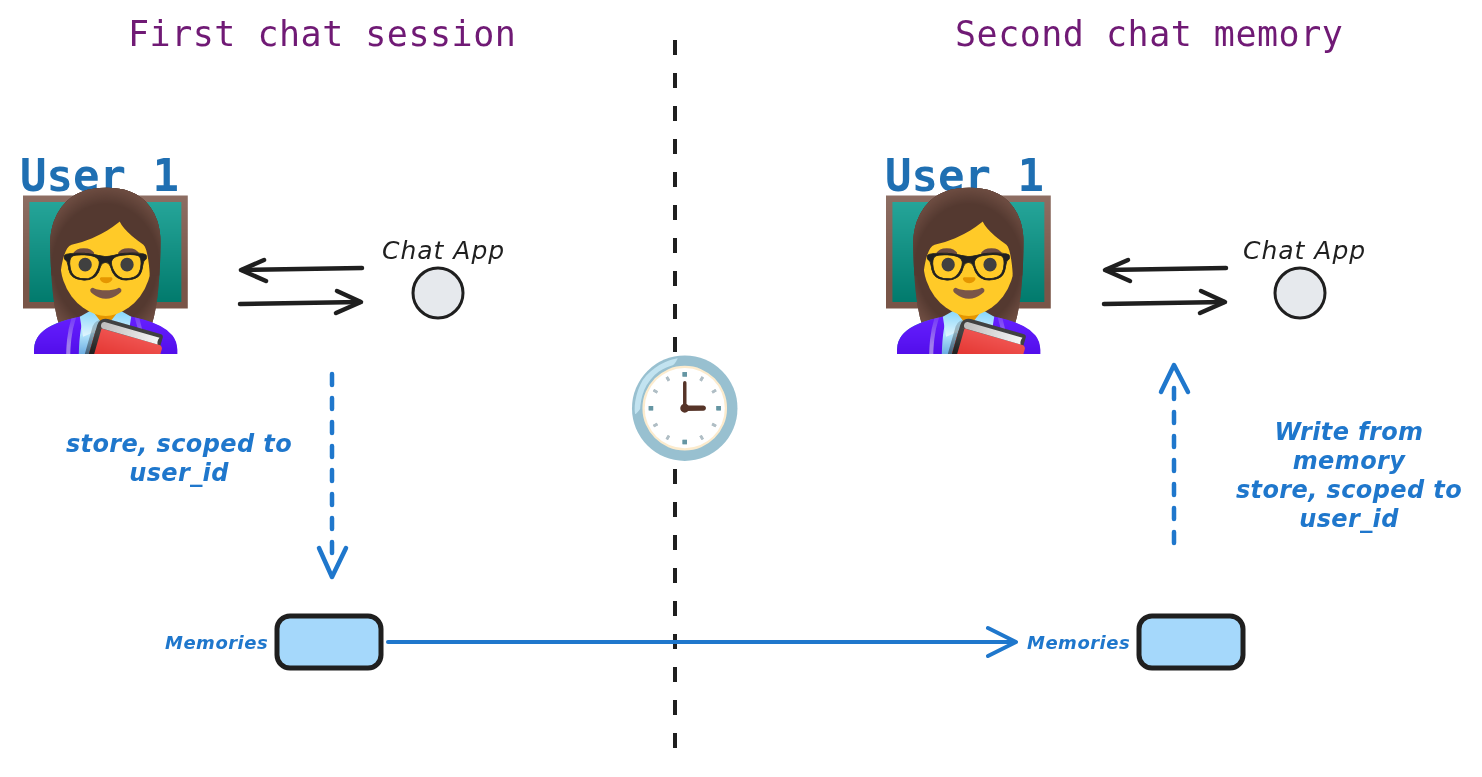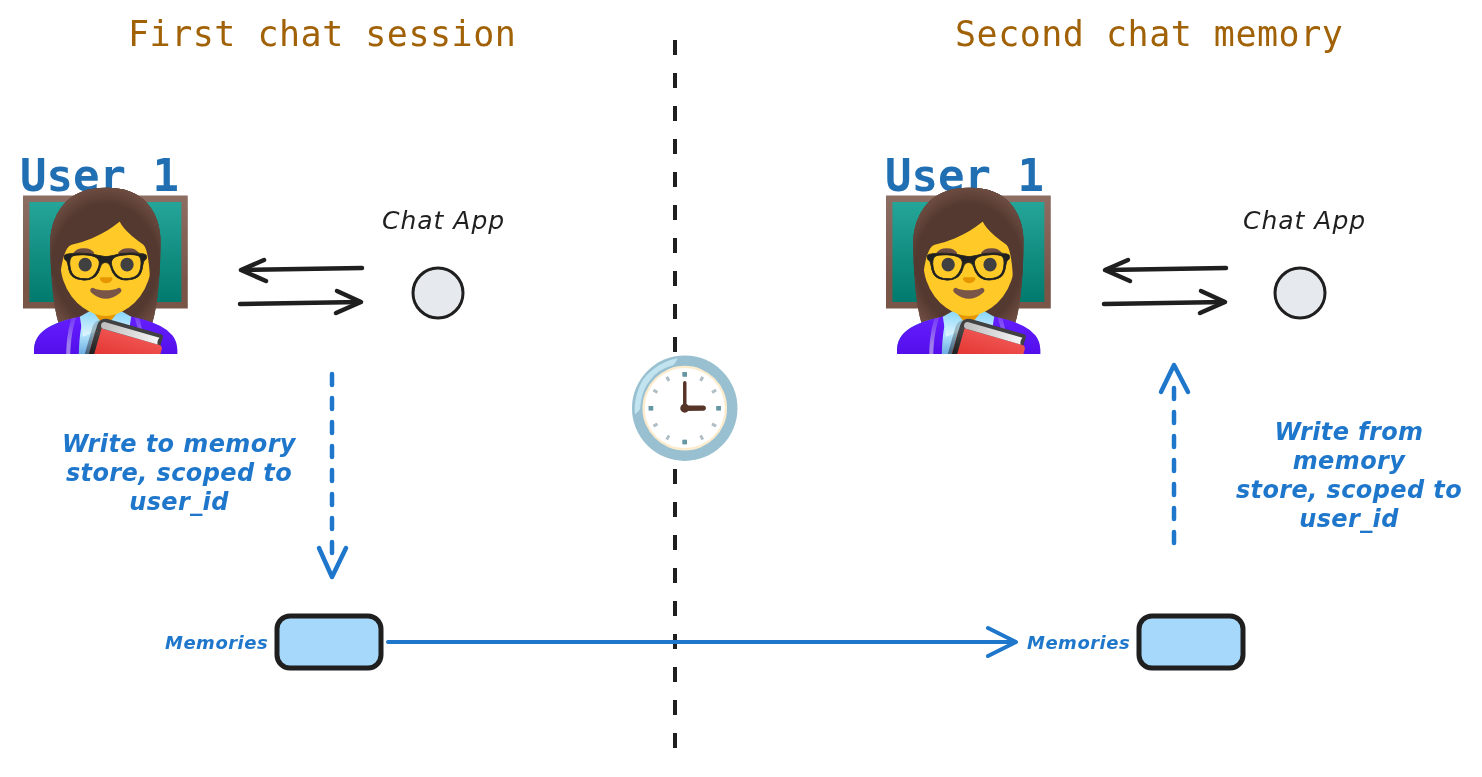--- a/index.html
+++ b/index.html
@@ -17,21 +17,21 @@
     background: #ffffff;
     overflow: hidden;
   }
   .abs { position: absolute; }
 
   
   .session-title {
     font-family: "DejaVu Sans Mono", "Liberation Mono", monospace;
     font-size: 35px;
     font-weight: 500;
-    color: #a16207;
+    color: #701a75;
     letter-spacing: 0.5px;
     white-space: nowrap;
   }
 
   
   .user-label {
     font-family: "DejaVu Sans Mono", "Liberation Mono", monospace;
     font-size: 44px;
     font-weight: 700;
     color: #1f6fb2;
@@ -52,20 +52,21 @@
     user-select: none;
   }
 
   
   .hand {
     font-family: "DejaVu Sans", sans-serif;
     font-style: italic;
     font-weight: 500;
     color: #1f1f1f;
     white-space: nowrap;
+    margin-top: 30px;
   }
   .hand-app {
     font-size: 25px;
     letter-spacing: 1px;
   }
   .hand-blue {
     font-family: "DejaVu Sans", sans-serif;
     font-style: italic;
     font-weight: 600;
     color: #1f77cc;
@@ -119,21 +120,20 @@
   </svg>
 
   <svg class="abs" style="left:315px; top:370px;" width="40" height="215">
     <g stroke="#1f77cc" fill="none" stroke-linecap="round" stroke-linejoin="round">
       <line x1="17" y1="4" x2="17" y2="190" stroke-width="4.5" stroke-dasharray="11 13"></line>
       <polyline points="4,178 17,207 31,178" stroke-width="4.5"></polyline>
     </g>
   </svg>
 
   <div class="abs hand-blue note" style="left:48px; top:430px; width:262px;">
-    <div>Write to memory</div>
     <div>store, scoped to</div>
     <div>user_id</div>
   </div>
 
   <div class="abs hand-blue memories-label" style="left:165px; top:632px;">Memories</div>
 
   <svg class="abs" style="left:274px; top:613px;" width="112" height="58">
     <rect x="3" y="3" width="104" height="52" rx="13" ry="13" fill="#a5d8fb" stroke="#1f1f1f" stroke-width="5"></rect>
   </svg>
 

